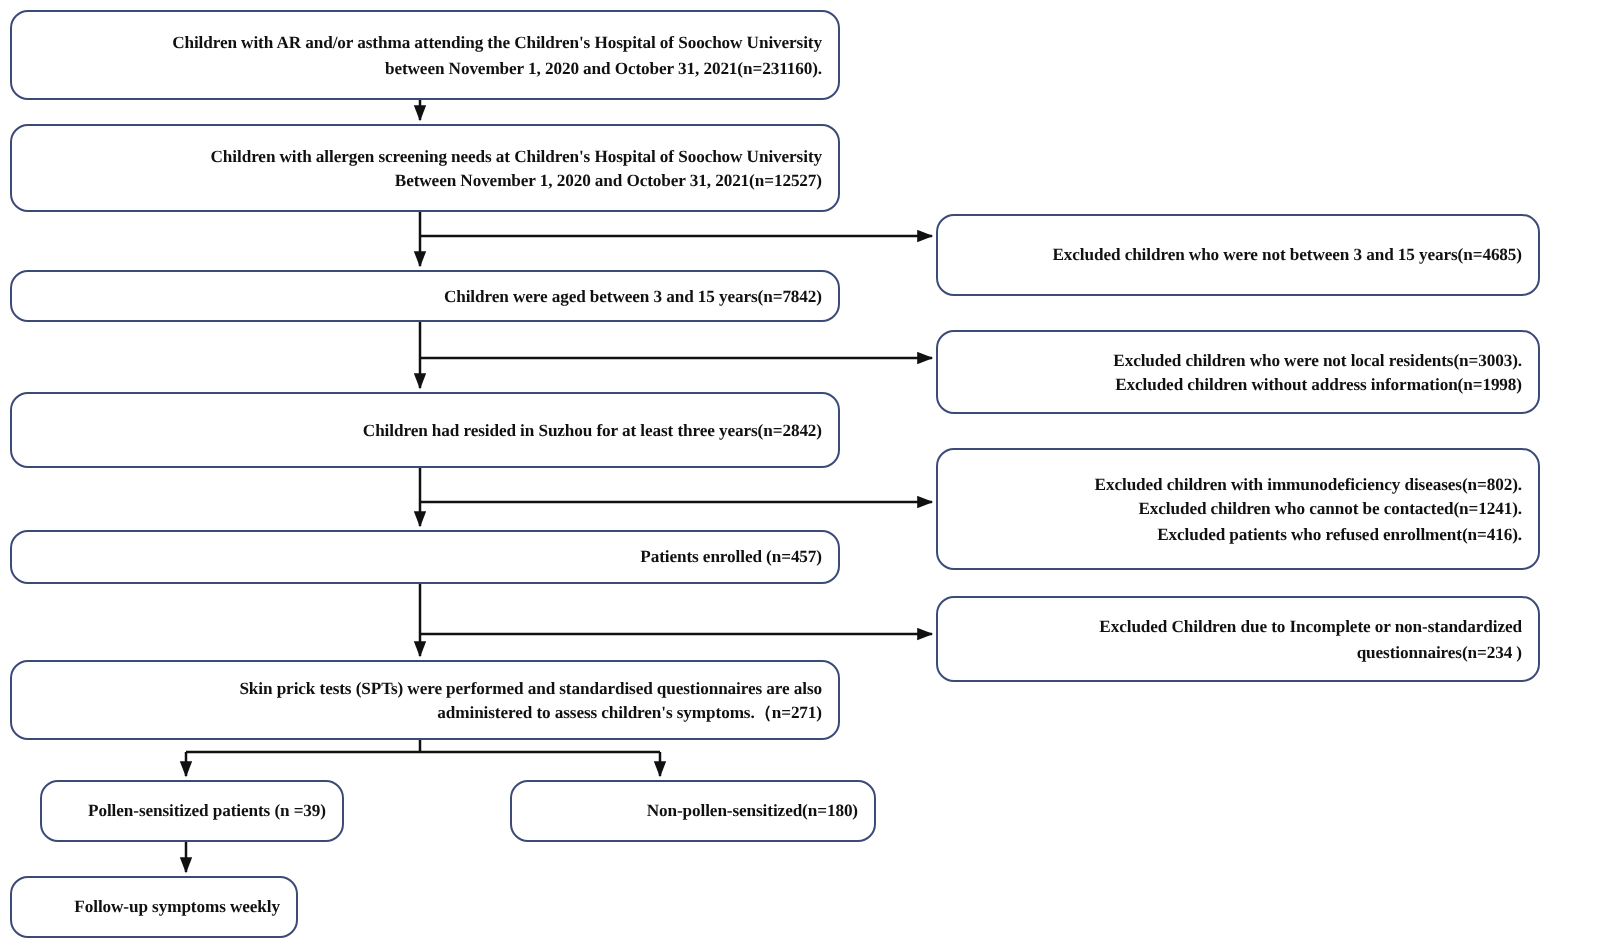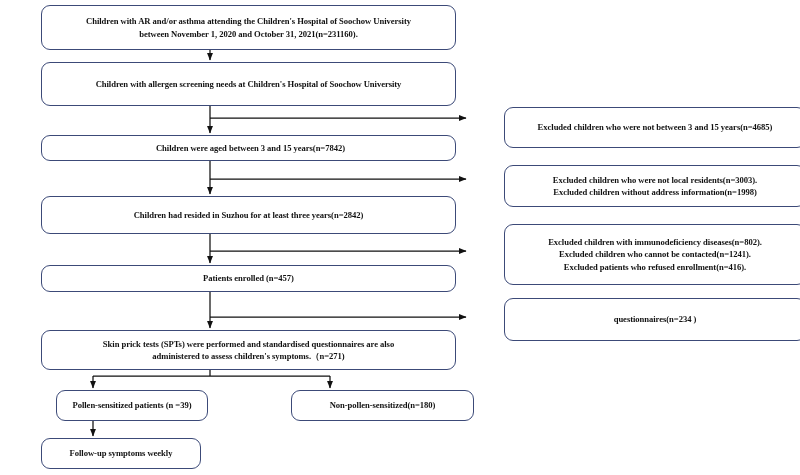--- a/index.html
+++ b/index.html
@@ -20,28 +20,27 @@
   
   .node{
     position:absolute;
     box-sizing:border-box;
     border:1.3px solid #3c4a78;
     border-radius:9px;
     background:#ffffff;
     display:flex;
     align-items:center;
     justify-content:center;
-    text-align:center;
+    text-align:right;
     color:#111111;
     font-weight:bold;
     font-size:8.6px;
     line-height:1.45;
     padding:2px 8px;
     letter-spacing:-0.05px;
-    margin-left:36px;
   }
   .node .txt{display:block;width:100%;}
   .node .line{display:block;}
 
   
   .main-node{left:5px;width:415px;}
   #node-cohort        {top:5px;  height:45px;}
   #node-screening     {top:62px; height:44px;}
   #node-aged          {top:135px;height:26px;padding-left:12px;}
   #node-resided       {top:196px;height:38px;}
@@ -51,21 +50,21 @@
   
   .excl-node{left:468px;width:302px;}
   #node-excl-age      {top:107px;height:41px;}
   #node-excl-resident {top:165px;height:42px;}
   #node-excl-immuno   {top:224px;height:61px;}
   #node-excl-quest    {top:298px;height:43px;}
 
   
   #node-pollen        {left:20px;  width:152px;top:390px;height:31px;}
   #node-nonpollen     {left:255px;width:183px;top:390px;height:31px;}
-  #node-followup      {left:5px;  width:160px;top:438px;height:31px;}
+  #node-followup      {left:5px;  width:144px;top:438px;height:31px;}
 </style>
 </head>
 <body>
 
 <div id="flow-root">
 
   <svg id="connectors" viewBox="0 0 800 475" width="800" height="475" xmlns="http://www.w3.org/2000/svg">
     <defs>
       <marker id="ah" markerWidth="9" markerHeight="9" refX="7.4" refY="3.1" orient="auto" markerUnits="userSpaceOnUse">
         <path d="M0,0 L8,3.1 L0,6.2 z" fill="#111111"></path>
@@ -99,20 +98,21 @@
   <div class="node main-node" id="node-cohort">
     <span class="txt">
       <span class="line">Children with AR and/or asthma attending the Children's Hospital of Soochow University</span>
       <span class="line">between November 1, 2020 and October 31, 2021(n=231160).</span>
     </span>
   </div>
 
   <div class="node main-node" id="node-screening">
     <span class="txt">
       <span class="line">Children with allergen screening needs at Children's Hospital of Soochow University</span>
+      <span class="line">Between November 1, 2020 and October 31, 2021(n=12527)</span>
     </span>
   </div>
 
   <div class="node main-node" id="node-aged">
     <span class="txt">
       <span class="line">Children were aged between 3 and 15 years(n=7842)</span>
     </span>
   </div>
 
   <div class="node main-node" id="node-resided">
@@ -150,20 +150,21 @@
   <div class="node excl-node" id="node-excl-immuno">
     <span class="txt">
       <span class="line">Excluded children with immunodeficiency diseases(n=802).</span>
       <span class="line">Excluded children who cannot be contacted(n=1241).</span>
       <span class="line">Excluded patients who refused enrollment(n=416).</span>
     </span>
   </div>
 
   <div class="node excl-node" id="node-excl-quest">
     <span class="txt">
+      <span class="line">Excluded Children  due to Incomplete or non-standardized</span>
       <span class="line">questionnaires(n=234 )</span>
     </span>
   </div>
 
   <div class="node" id="node-pollen">
     <span class="txt">
       <span class="line">Pollen-sensitized patients (n =39)</span>
     </span>
   </div>
 

